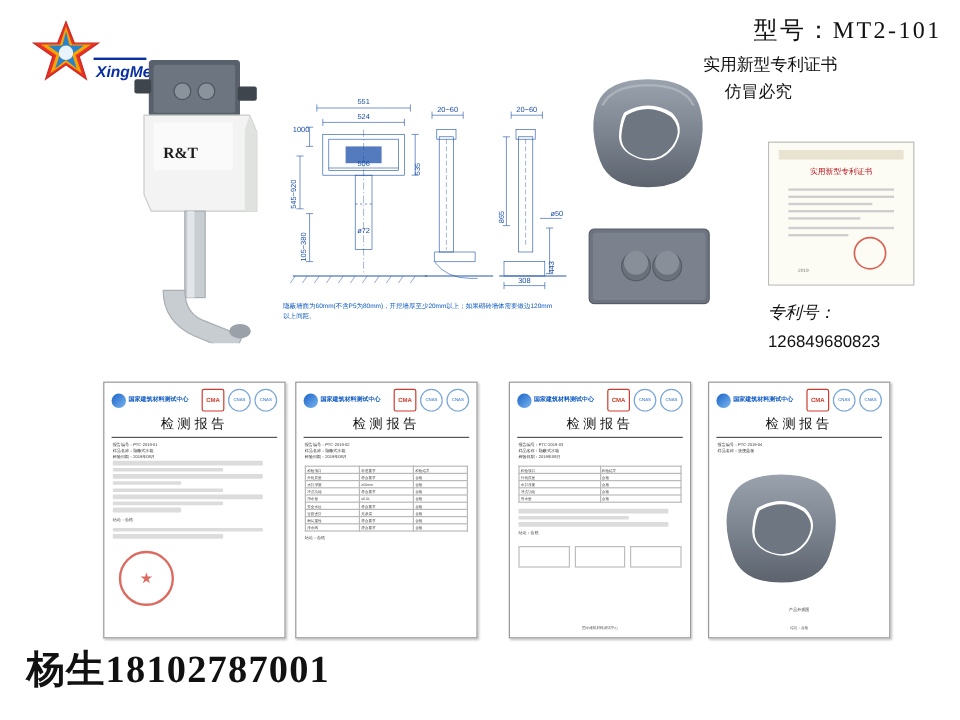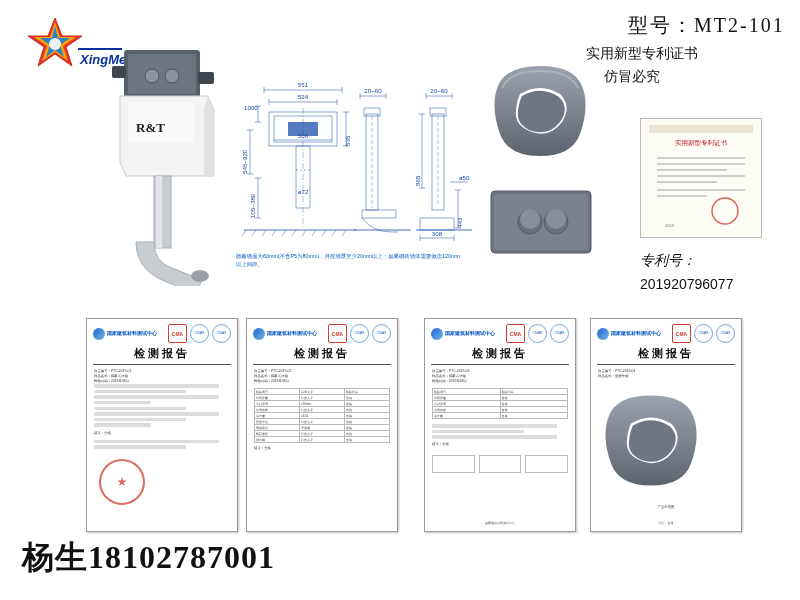--- a/index.html
+++ b/index.html
@@ -42,21 +42,21 @@
   #rep1{left:86px;}
   #rep2{left:246px;}
   #rep3{left:424px;}
   #rep4{left:590px;}
   .rep-head{display:flex;align-items:center;justify-content:space-between;padding:5px 6px 2px 6px;}
   .rep-logo{font-size:5px;color:#0a57c2;font-weight:bold;line-height:1.1;display:flex;align-items:center;gap:2px;}
   .rep-logo .swoosh{width:12px;height:12px;border-radius:50%;background:linear-gradient(135deg,#1b63c8,#7ab6f0);}
   .cnas-row{display:flex;gap:3px;align-items:center;}
   .cnas{width:17px;height:17px;border-radius:50%;border:1px solid #7aa7d8;font-size:3.6px;color:#1b63c8;display:flex;align-items:center;justify-content:center;text-align:center;line-height:1;}
   .cma{width:17px;height:17px;border:1px solid #cf3b2d;color:#cf3b2d;font-size:5px;font-weight:bold;display:flex;align-items:center;justify-content:center;border-radius:2px;}
-  .rep-title{text-align:center;font-size:11px;font-weight:bold;letter-spacing:3px;margin-top:1px;color:#111;}
+  .rep-title{text-align:center;font-size:11px;font-weight:normal;letter-spacing:3px;margin-top:1px;color:#111;}
   .rep-rule{height:1px;background:#555;margin:3px 6px 4px 6px;}
   .rep-body{padding:0 7px;font-size:3.4px;color:#333;line-height:1.5;}
   .rep-body .ln{height:3.4px;background:#dcdcdc;margin-bottom:2.2px;border-radius:1px;}
   .rep-body .ln.s{width:42%;}
   .rep-body .ln.m{width:68%;}
   .rep-body .ln.l{width:92%;}
   .rep-table{margin-top:4px;width:100%;border-collapse:collapse;}
   .rep-table td{border:1px solid #b9b9b9;height:5px;font-size:3px;color:#444;padding:0 1px;}
   .rep-foot{position:absolute;bottom:6px;left:7px;right:7px;font-size:3px;color:#555;text-align:center;}
   .stamp{position:absolute;left:12px;bottom:26px;width:42px;height:42px;border:2px solid #cf3b2d;border-radius:50%;opacity:.75;}
@@ -257,21 +257,21 @@
       <rect x="16" y="56" width="88" height="2"></rect>
       <rect x="16" y="62" width="60" height="2"></rect>
       <rect x="16" y="70" width="88" height="2"></rect>
       <rect x="16" y="76" width="50" height="2"></rect>
     </g>
     <circle cx="84" cy="92" r="13" fill="none" stroke="#cf3b2d" stroke-width="1.4" opacity="0.8"></circle>
     <text x="24" y="108" font-size="4" fill="#777">2019</text>
   </svg>
 </div>
 <div class="abs" id="patent-label">专利号：</div>
-<div class="abs" id="patent-no">201920796077</div>
+<div class="abs" id="patent-no">126849680823</div>
 
 <div class="abs report" id="rep1">
   <div class="rep-head">
     <div class="rep-logo">
       <span class="swoosh"></span>
       <span>国家建筑材料测试中心</span>
     </div>
     <div class="cnas-row">
       <span class="cma">CMA</span>
       <span class="cnas">CNAS</span>

